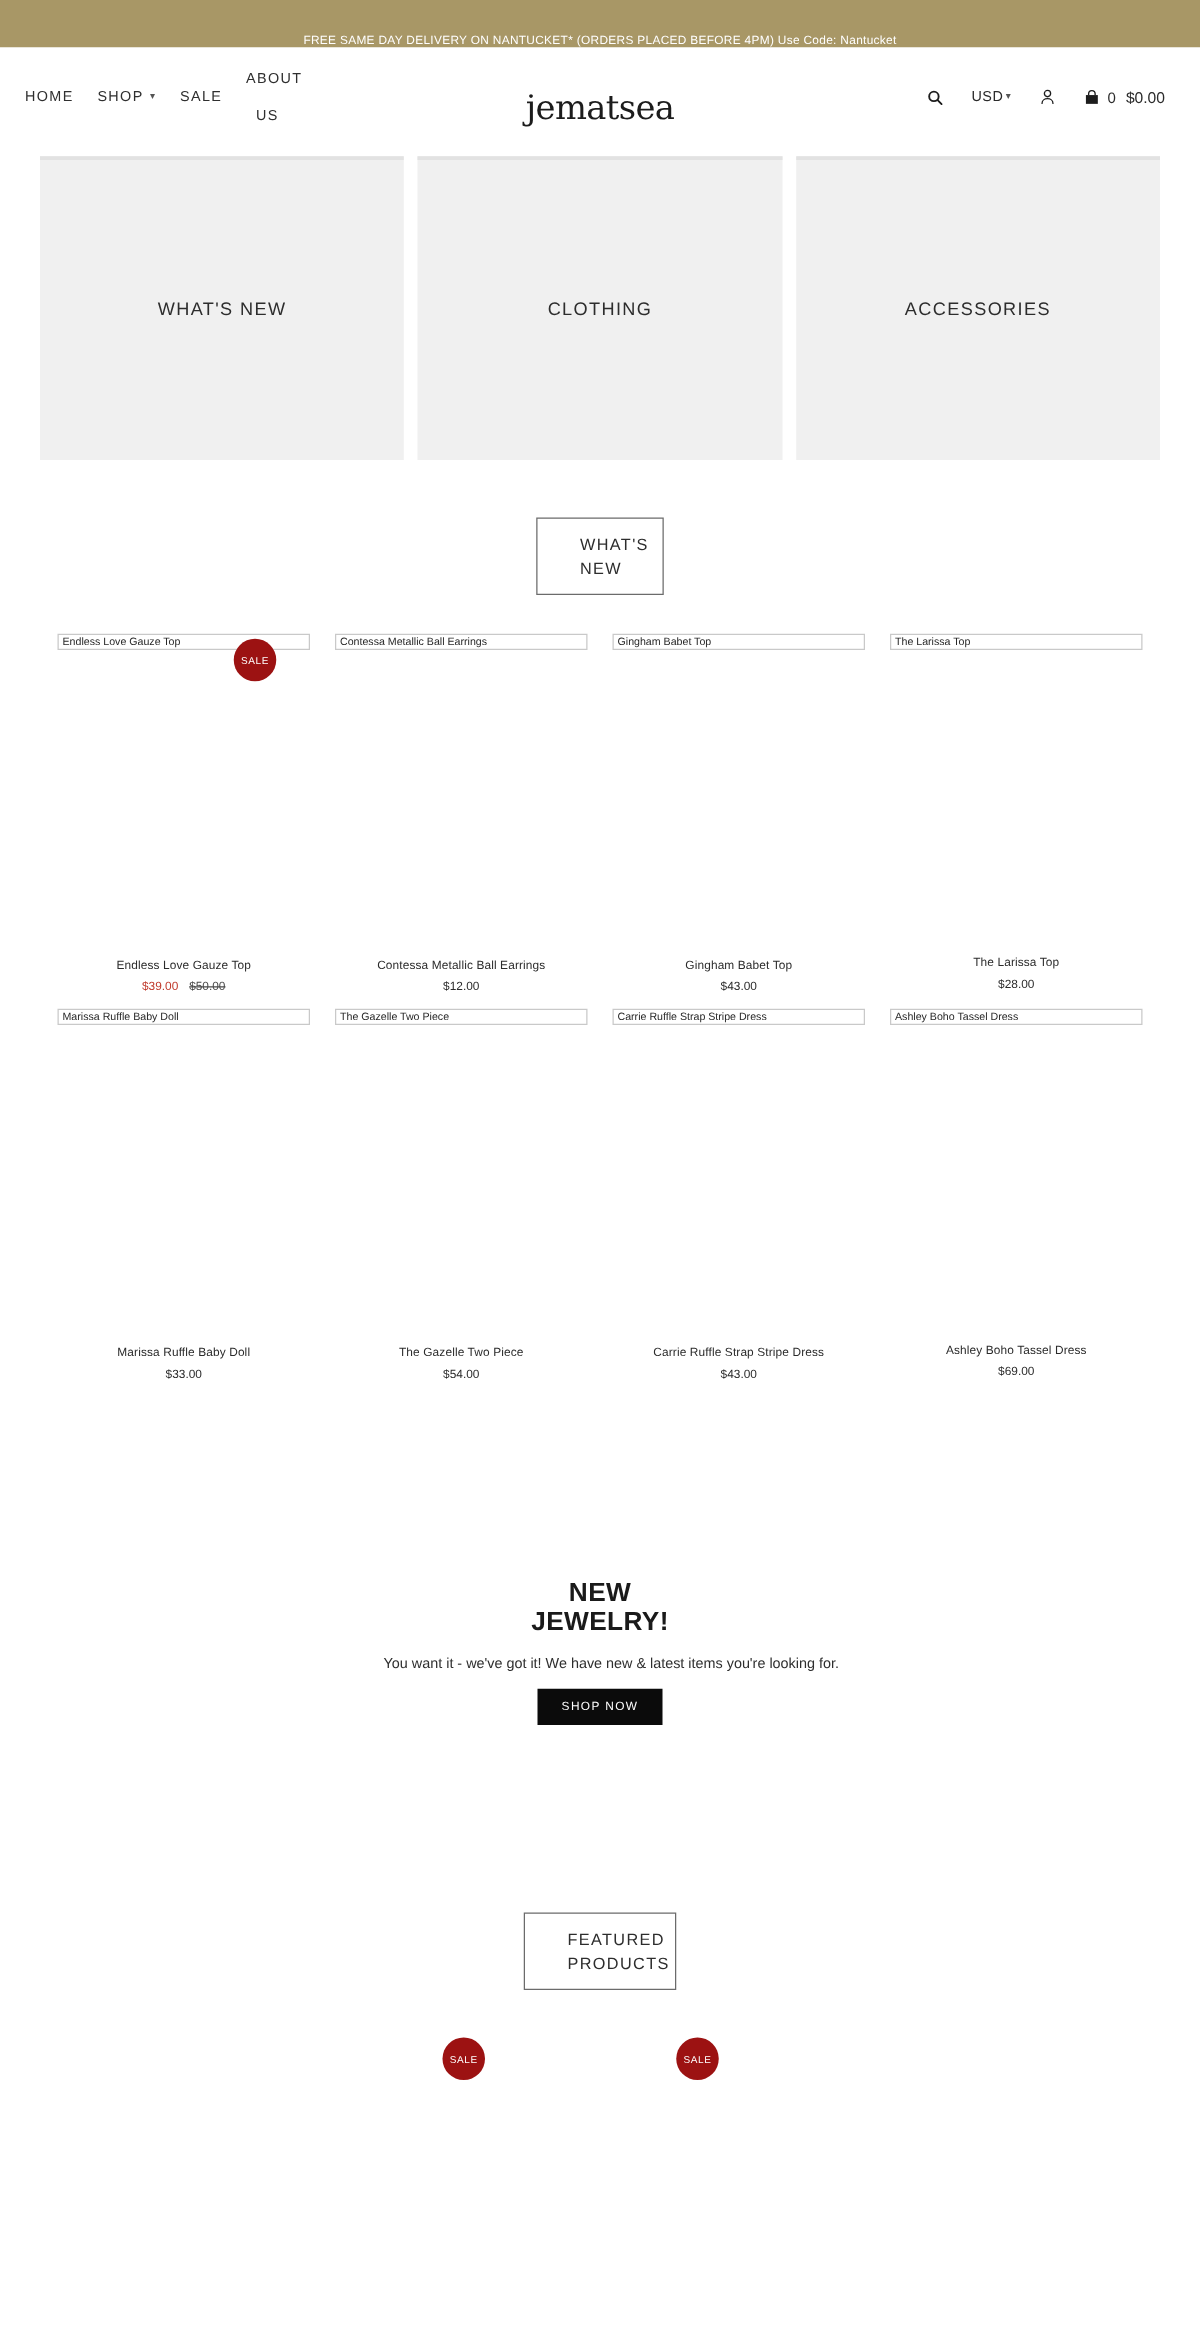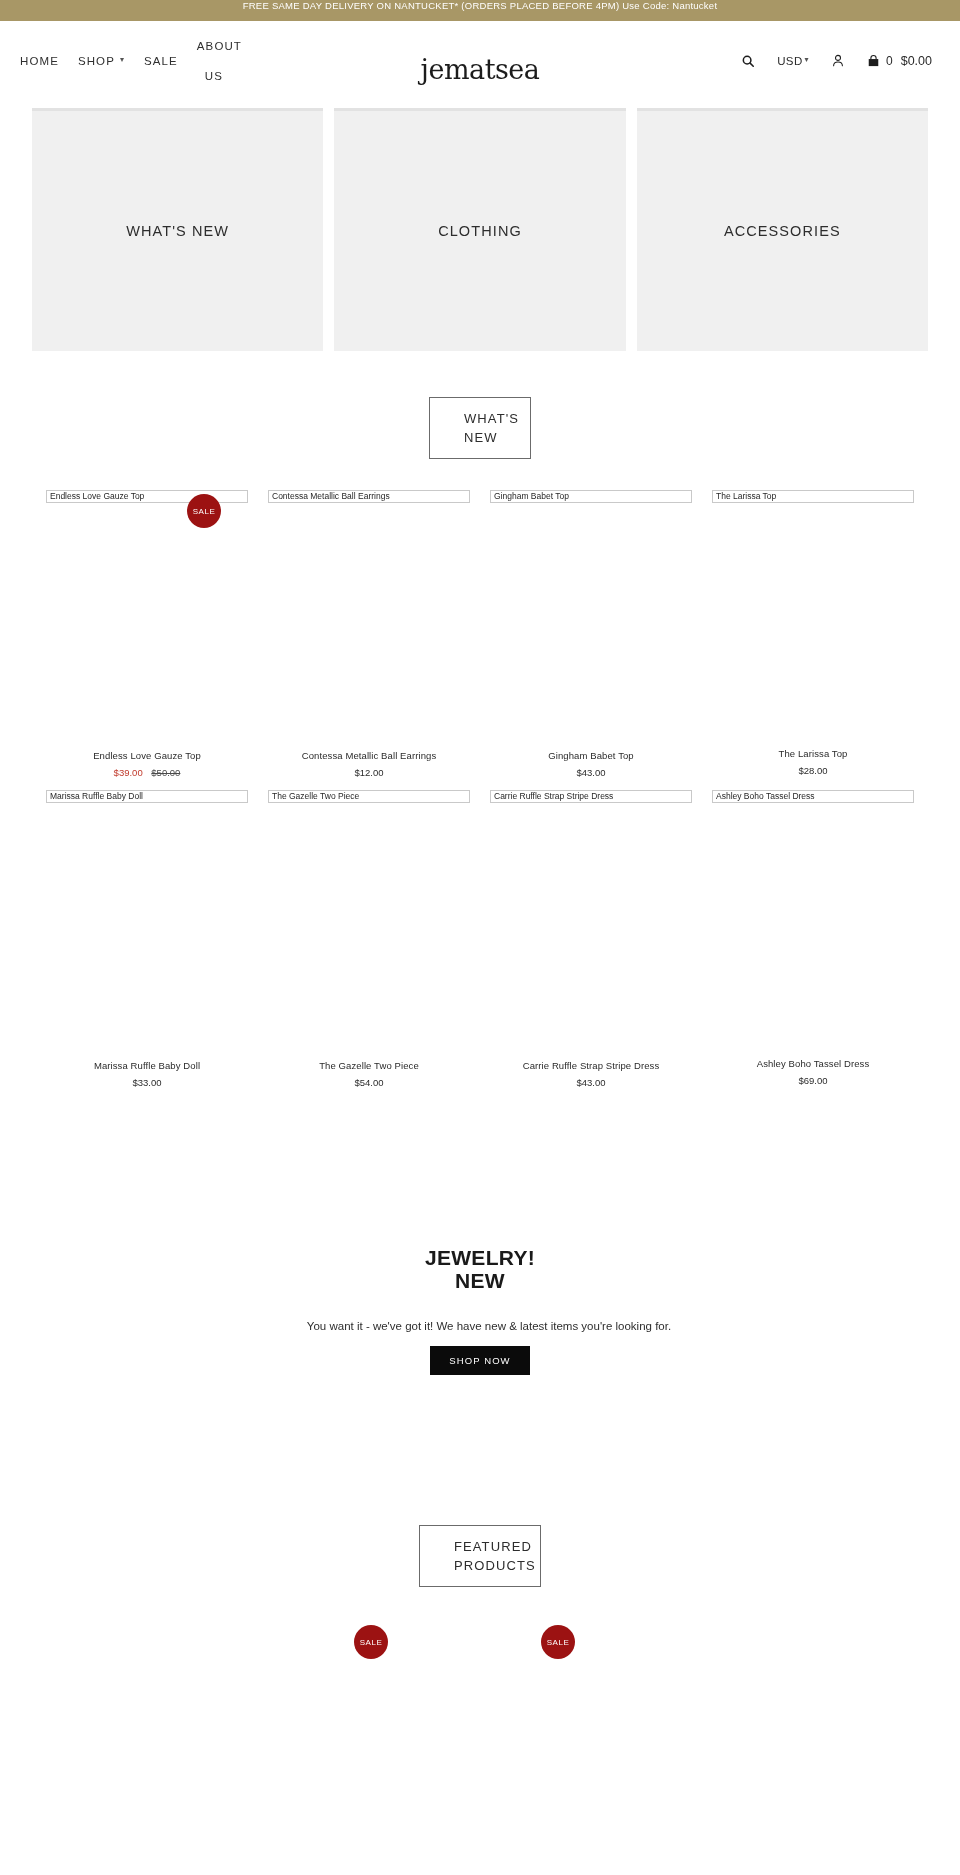--- a/index.html
+++ b/index.html
@@ -8,24 +8,24 @@
     width: 960px;
     background: #ffffff;
     font-family: "Liberation Sans", sans-serif;
     color: #3a3a3a;
   }
 
   body { width: 960px; height: 1875px; overflow: hidden; position: relative; }
 
   
   .announce {
-    height: 21px;
+    height: 38px;
     background: #a89766;
     display: flex;
-    align-items: flex-start;
+    align-items: flex-end;
     justify-content: center;
   }
   .announce-text {
     color: #ffffff;
     font-size: 9.5px;
     letter-spacing: 0.25px;
     white-space: nowrap;
   }
 
   
@@ -217,21 +217,21 @@
   .promo-h {
     font-size: 21px;
     font-weight: 700;
     color: #1a1a1a;
     letter-spacing: 0.3px;
     line-height: 23px;
   }
   .promo-sub {
     font-size: 11.5px;
     color: #2e2e2e;
-    margin-top: 28px;
+    margin-top: 16px;
     padding-left: 18px;
   }
   .promo-btn {
     display: inline-block;
     margin-top: 14px;
     background: #0b0b0b;
     color: #fff;
     font-size: 9.5px;
     letter-spacing: 1.1px;
     padding: 9px 19px;
@@ -395,22 +395,22 @@
     <div class="img-area" style="height:255px;"></div>
     <div class="meta">
       <div class="p-title">Ashley Boho Tassel Dress</div>
       <div class="p-price">$69.00</div>
     </div>
   </div>
 
 </div>
 
 <div class="promo" style="margin-top:158px;">
+  <div class="promo-h">NEW</div>
   <div class="promo-h">JEWELRY!</div>
-  <div class="promo-h">NEW</div>
   <div class="promo-sub">You want it - we've got it! We have new &amp; latest items you're looking for.</div>
   <div class="promo-btn">SHOP NOW</div>
 </div>
 
 <div class="section-head" style="margin-top:150px;">
   <div class="section-box" style="width:122px;">FEATURED PRODUCTS</div>
 </div>
 
 <div style="position:relative; height:60px;">
   <div class="sale-badge" style="left:354px; top:38px;">SALE</div>

